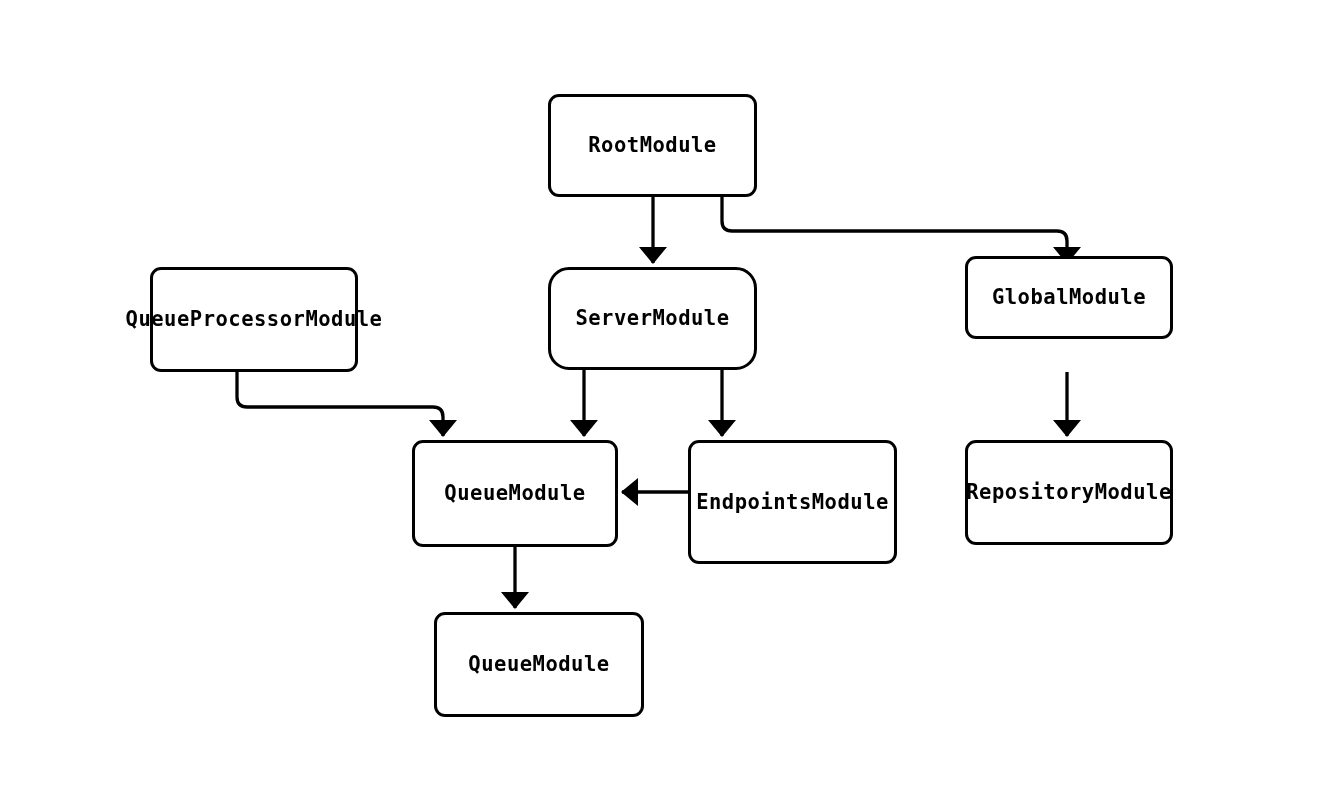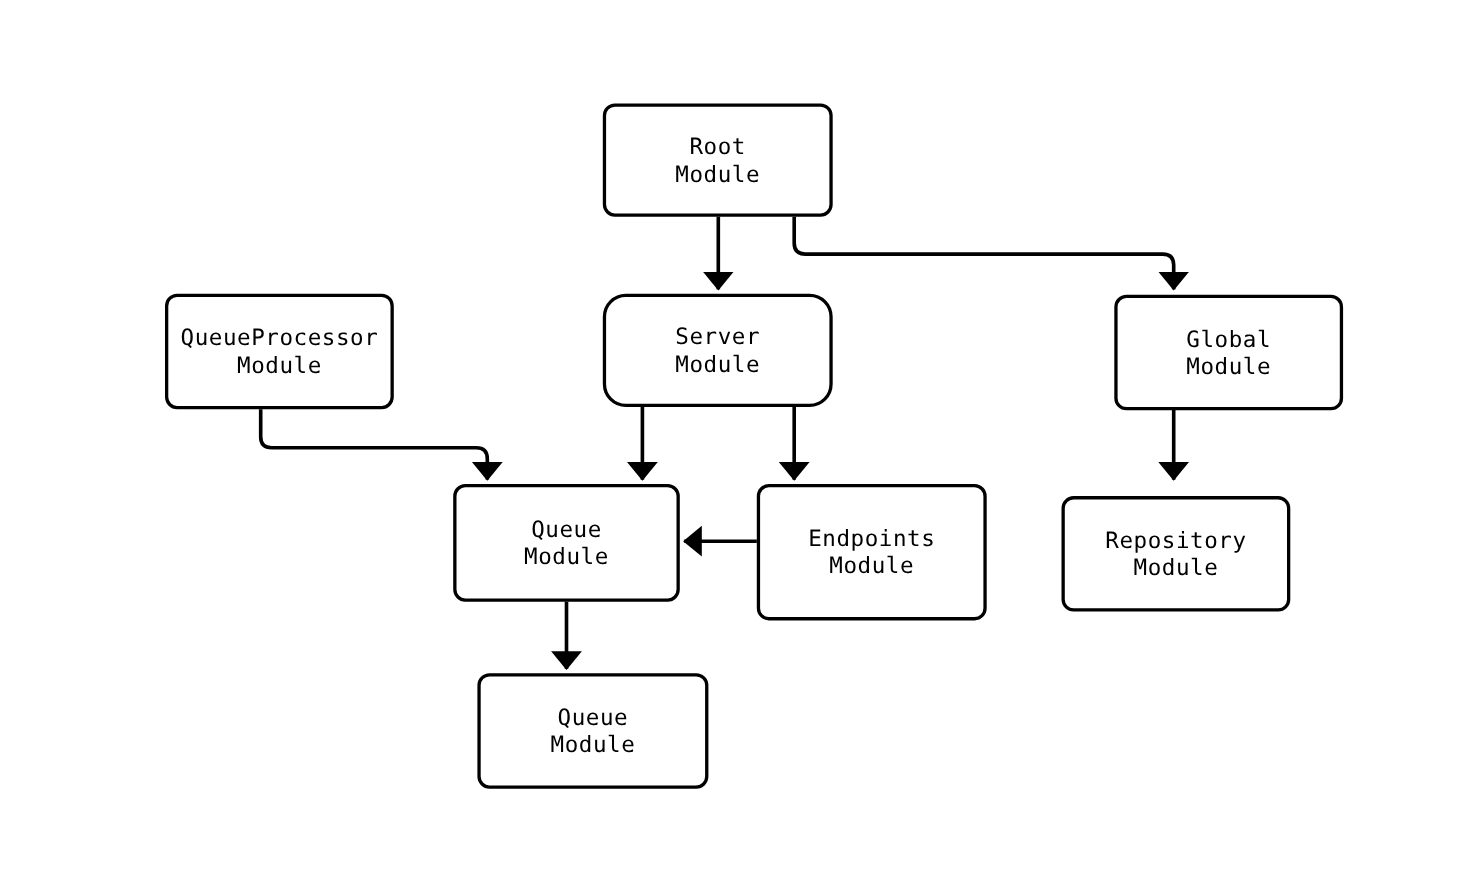--- a/index.html
+++ b/index.html
@@ -27,37 +27,36 @@
     stroke: #000000;
     stroke-width: 3.3;
   }
   .node {
     position: absolute;
     box-sizing: border-box;
     background: #ffffff;
     border: 3.3px solid #000000;
     border-radius: 11px;
     display: flex;
-    flex-direction: column;
     align-items: center;
     justify-content: center;
     text-align: center;
     color: #000000;
-    font-weight: normal;
+    font-weight: bold;
     font-size: 20.5px;
     line-height: 25px;
     letter-spacing: 0.5px;
   }
   .n-root       { left: 548px; top:  94px; width: 209px; height: 103px; }
   .n-qp         { left: 150px; top: 267px; width: 208px; height: 105px; }
   .n-server     { left: 548px; top: 267px; width: 209px; height: 103px; border-radius: 21px; }
-  .n-global     { left: 965px; top: 268px; width: 208px; height: 105px; margin-left: 48px; }
+  .n-global     { left: 965px; top: 256px; width: 208px; height: 83px; }
   .n-core       { left: 412px; top: 440px; width: 206px; height: 107px; }
   .n-endpoints  { left: 688px; top: 440px; width: 209px; height: 124px; }
-  .n-repository { left: 965px; top: 440px; width: 208px; height: 105px; margin-top: 11px; }
+  .n-repository { left: 965px; top: 440px; width: 208px; height: 105px; }
   .n-queue      { left: 434px; top: 612px; width: 210px; height: 105px; }
 </style>
 </head>
 <body>
 
 <div class="canvas">
 
   <svg class="edges" viewBox="0 0 1337 809" xmlns="http://www.w3.org/2000/svg">
     <defs>
       <marker id="arrowhead" markerUnits="userSpaceOnUse" markerWidth="20" markerHeight="30" refX="16" refY="14" orient="auto">

